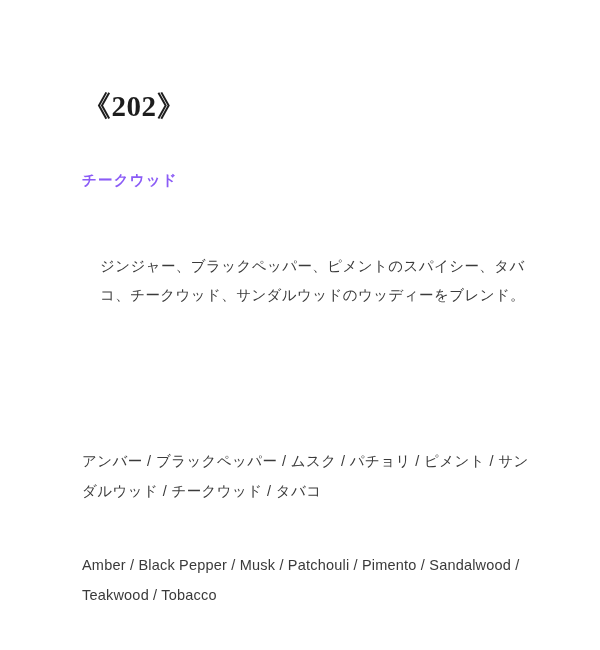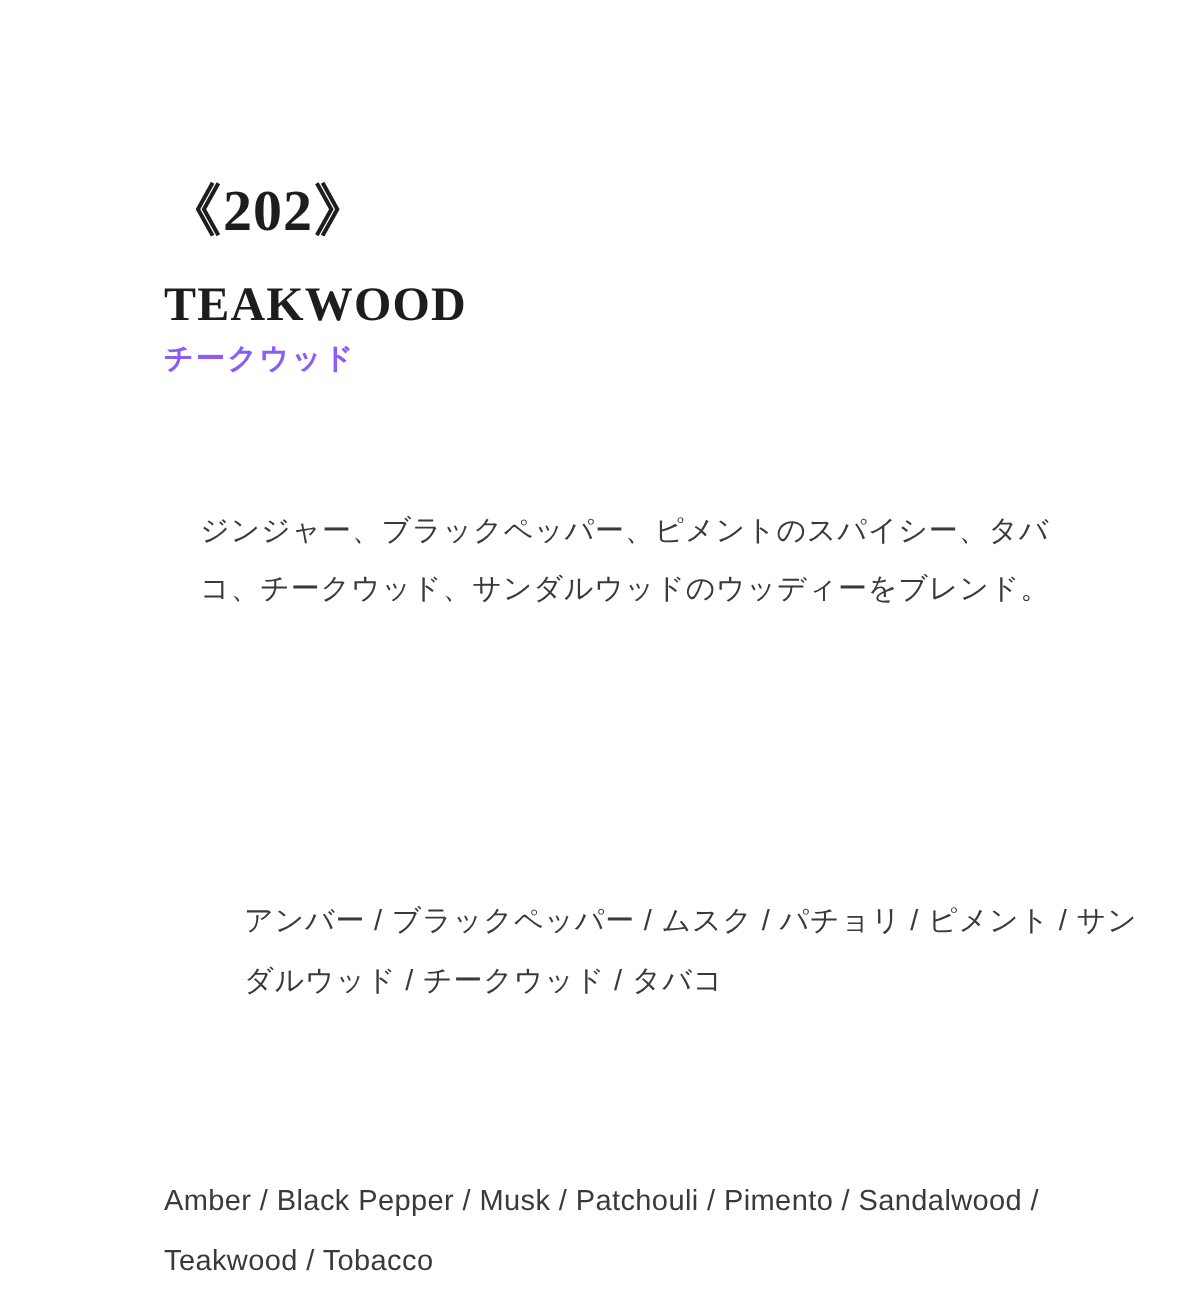--- a/index.html
+++ b/index.html
@@ -65,42 +65,39 @@
   }
   .notes-ja {
     position: absolute;
     left: 82px;
     top: 446px;
     width: 452px;
     font-size: 14.5px;
     line-height: 2.1;
     letter-spacing: 0.4px;
     color: #3a3a3a;
-    margin-left: 40px;
   }
   .notes-en {
     position: absolute;
     left: 82px;
     top: 550px;
     width: 452px;
     font-size: 14.5px;
     line-height: 2.1;
     letter-spacing: 0.2px;
     color: #3a3a3a;
-    margin-top: 36px;
   }
 </style>
 </head>
 <body>
 
 <div class="page">
 
   <div class="number">《202》</div>
 
-  <div class="title-en">TEAKWOOD</div>
 
   <div class="title-ja">チークウッド</div>
 
   <div class="description">ジンジャー、ブラックペッパー、ピメントのスパイシー、タバコ、チークウッド、サンダルウッドのウッディーをブレンド。</div>
 
   <div class="notes-ja">アンバー / ブラックペッパー / ムスク / パチョリ / ピメント / サンダルウッド / チークウッド / タバコ</div>
 
   <div class="notes-en">Amber / Black Pepper / Musk / Patchouli / Pimento / Sandalwood / Teakwood / Tobacco</div>
 
 </div>

